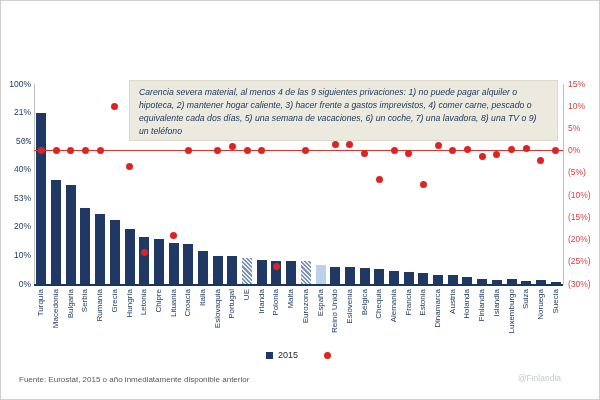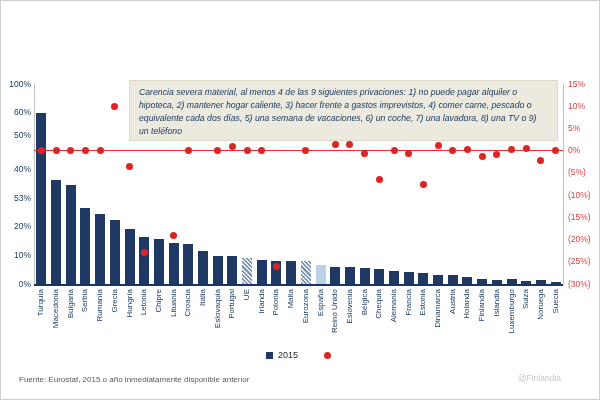--- a/index.html
+++ b/index.html
@@ -64,22 +64,22 @@
   <div class="src">Fuente: Eurostat, 2015 o año inmediatamente disponible anterior</div>
   <div class="credit">@Finlandia</div>
 <div class="axisline" style="left: 33px; top: 83px; width: 1px; height: 201px; background: rgb(191, 191, 191);"></div>
     <div class="axisline" style="left: 562px; top: 83px; width: 1px; height: 201px; background: rgb(191, 191, 191);"></div>
     <div class="axisline" style="left: 33px; top: 283px; width: 529px; height: 1.5px; background: rgb(23, 55, 94);"></div>
     <div class="tick l" style="left: 2px; top: 277.5px; color: rgb(23, 55, 94);">0%</div>
     <div class="tick l" style="left: 2px; top: 248.929px; color: rgb(23, 55, 94);">10%</div>
     <div class="tick l" style="left: 2px; top: 220.357px; color: rgb(23, 55, 94);">20%</div>
     <div class="tick l" style="left: 2px; top: 191.786px; color: rgb(23, 55, 94);">53%</div>
     <div class="tick l" style="left: 2px; top: 163.214px; color: rgb(23, 55, 94);">40%</div>
-    <div class="tick l" style="left: 2px; top: 129px; color: rgb(23, 55, 94);">50%</div>
-    <div class="tick l" style="left: 2px; top: 106.071px; color: rgb(23, 55, 94);">60%</div>
+    <div class="tick l" style="left: 2px; top: 136px; color: rgb(23, 55, 94); font-family: Liberation Mono, monospace;">50%</div>
+    <div class="tick l" style="left: 2px; top: 106.071px; color: rgb(23, 55, 94);">21%</div>
     <div class="tick l" style="left: 2px; top: 77.5px; color: rgb(23, 55, 94);">100%</div>
     <div class="tick r" style="left: 567px; top: 77.5px; color: rgb(217, 64, 64);">15%</div>
     <div class="tick r" style="left: 567px; top: 99.7222px; color: rgb(217, 64, 64);">10%</div>
     <div class="tick r" style="left: 567px; top: 121.944px; color: rgb(217, 64, 64);">5%</div>
     <div class="tick r" style="left: 567px; top: 144.167px; color: rgb(217, 64, 64);">0%</div>
     <div class="tick r" style="left: 567px; top: 166.389px; color: rgb(217, 64, 64);">(5%)</div>
     <div class="tick r" style="left: 567px; top: 188.611px; color: rgb(217, 64, 64);">(10%)</div>
     <div class="tick r" style="left: 567px; top: 210.833px; color: rgb(217, 64, 64);">(15%)</div>
     <div class="tick r" style="left: 567px; top: 233.056px; color: rgb(217, 64, 64);">(20%)</div>
     <div class="tick r" style="left: 567px; top: 255.278px; color: rgb(217, 64, 64);">(25%)</div>

